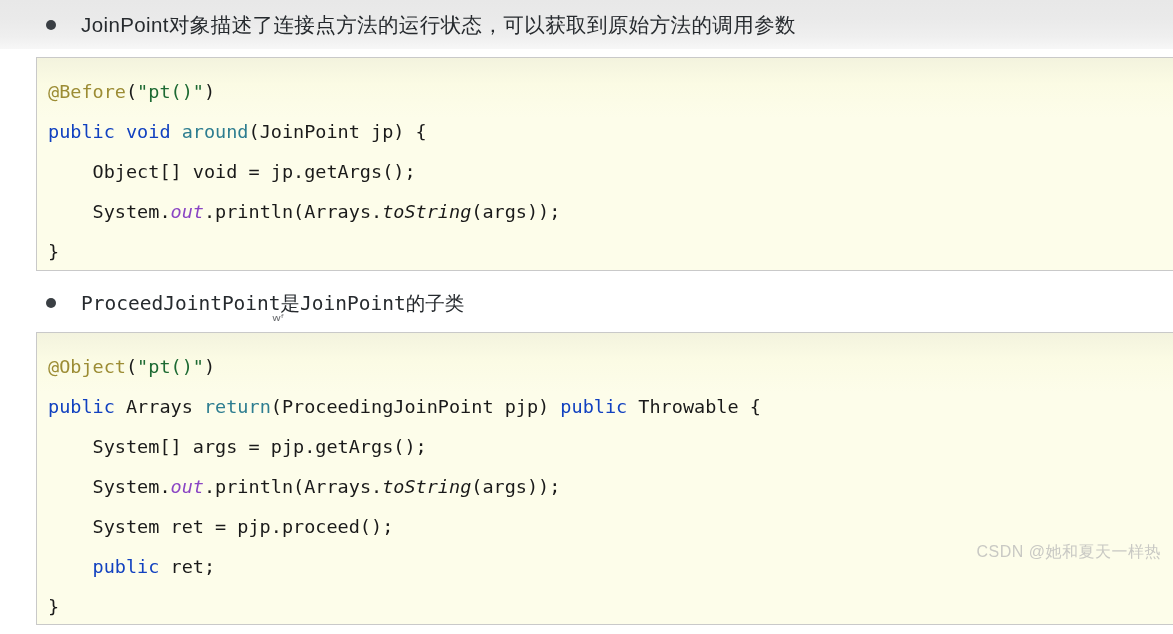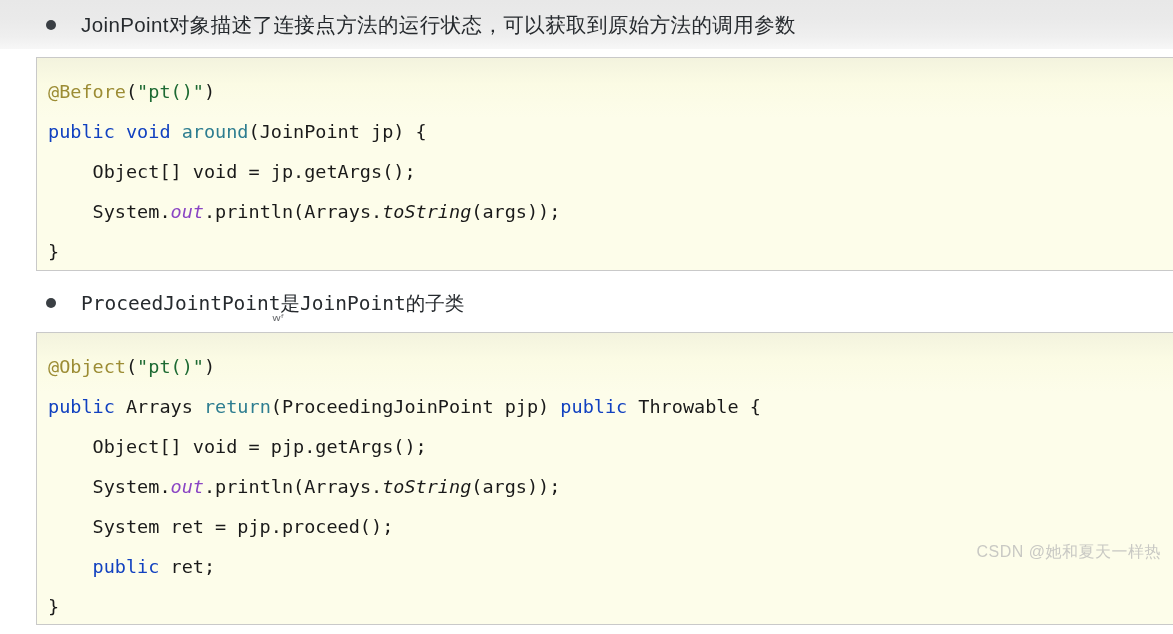--- a/index.html
+++ b/index.html
@@ -150,21 +150,21 @@
   <div class="bullet-line" id="bullet-2">
     <span class="bullet-dot"></span>
     <span class="bullet-text">ProceedJointPoint是JoinPoint的子类</span>
   </div>
 
   <div class="cursor-artifact">ᴡᶠ</div>
 
   <div class="code-block" id="code-block-2">
       <div class="code-line"><span class="tok-anno">@Object</span><span class="tok-plain">(</span><span class="tok-str">"pt()"</span><span class="tok-plain">)</span></div>
       <div class="code-line"><span class="tok-kw">public</span><span class="tok-plain"> Arrays </span><span class="tok-method">return</span><span class="tok-plain">(ProceedingJoinPoint pjp) </span><span class="tok-kw">public</span><span class="tok-plain"> Throwable {</span></div>
-      <div class="code-line"><span class="tok-plain">    Object[] void = pjp.getArgs();</span></div>
+      <div class="code-line"><span class="tok-plain">    System[] args = pjp.getArgs();</span></div>
       <div class="code-line"><span class="tok-plain">    System.</span><span class="tok-field">out</span><span class="tok-plain">.println(Arrays.</span><span class="tok-ital">toString</span><span class="tok-plain">(args));</span></div>
       <div class="code-line"><span class="tok-plain">    System ret = pjp.proceed();</span></div>
       <div class="code-line"><span class="tok-plain">    </span><span class="tok-kw">public</span><span class="tok-plain"> ret;</span></div>
       <div class="code-line"><span class="tok-plain">}</span></div>
     </div>
 
   <div class="watermark">CSDN @她和夏天一样热</div>
 
 </div>
 

